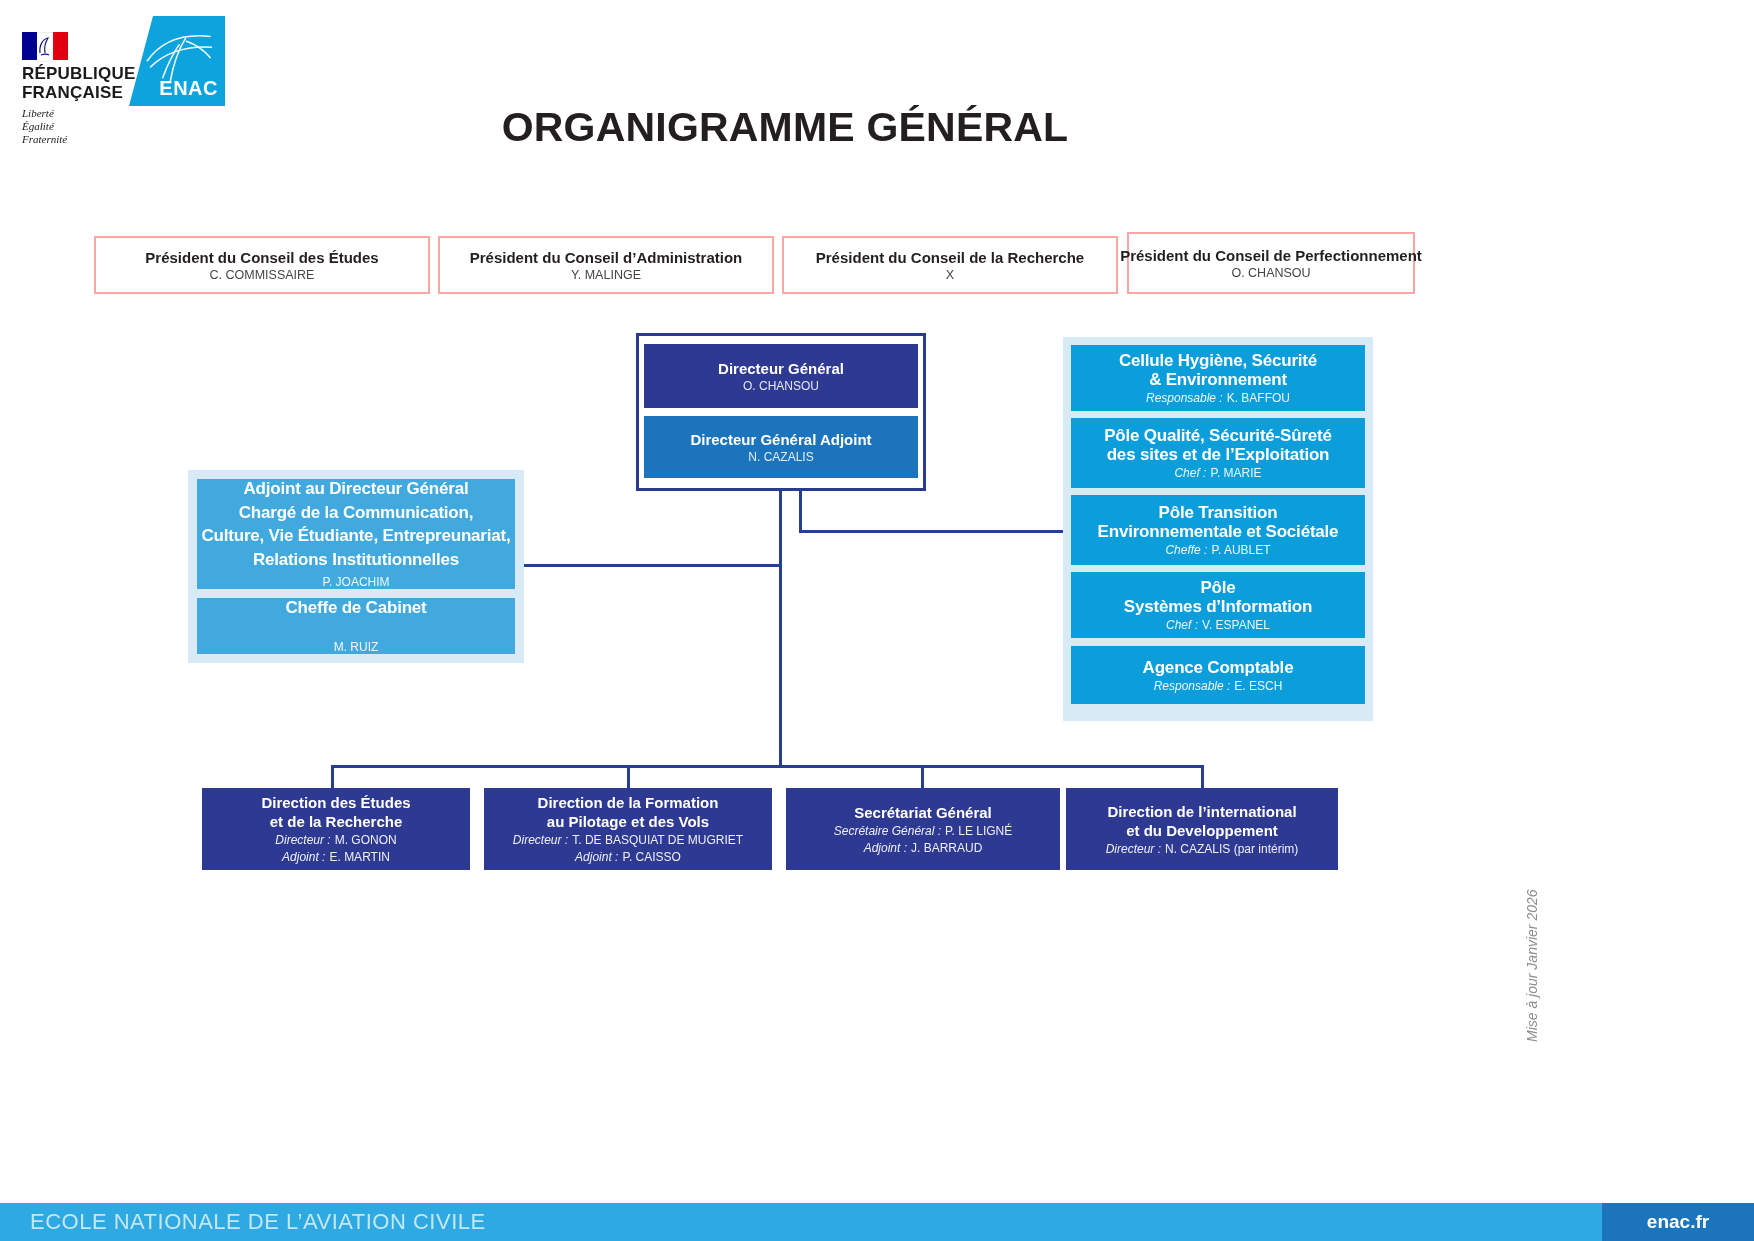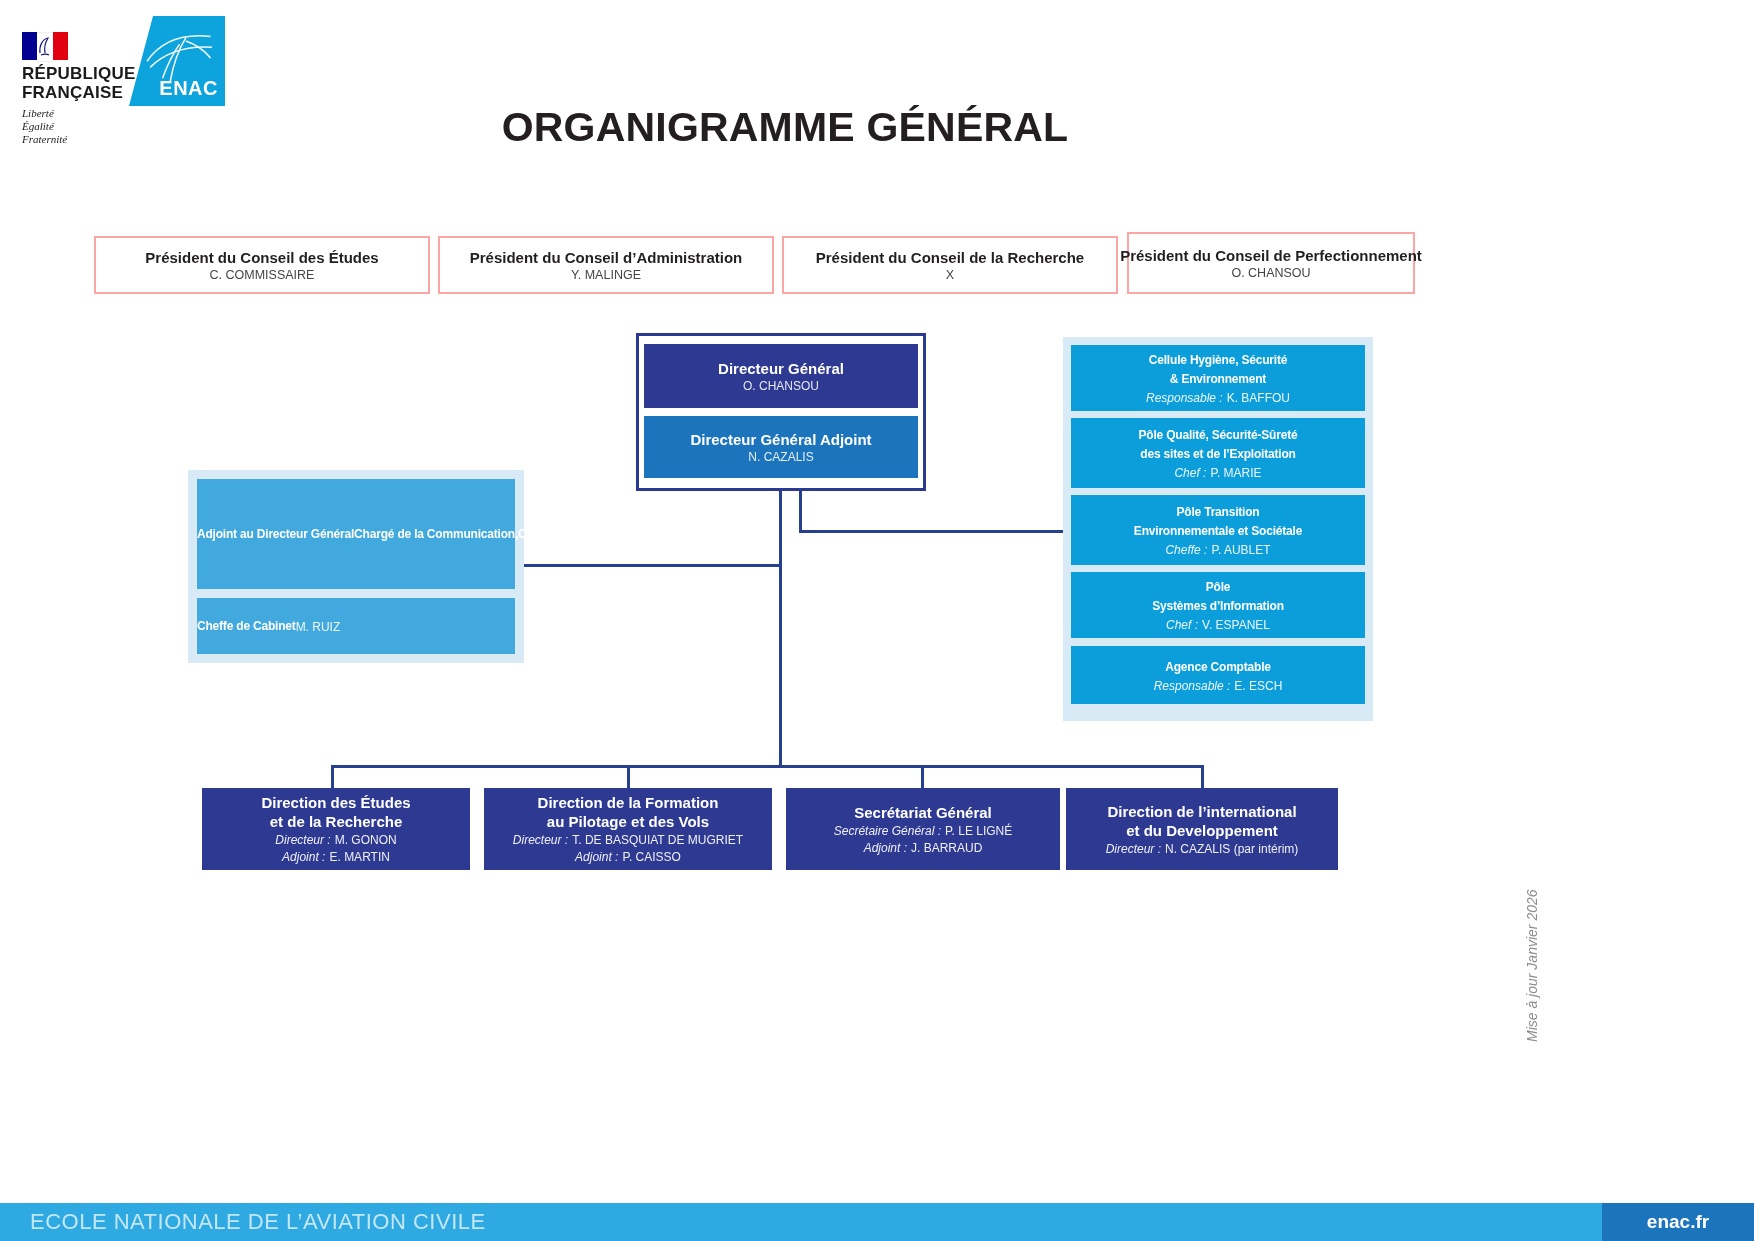--- a/index.html
+++ b/index.html
@@ -32,24 +32,24 @@
   .dg-group{position:absolute;left:636px;top:333px;width:290px;height:158px;background:#fff;
     border:3px solid #2b3990;box-sizing:border-box;padding:8px 5px;}
   .dg-box,.dga-box{display:flex;flex-direction:column;align-items:center;justify-content:center;gap:2px;}
   .dg-box{height:64px;background:#2e3a92;margin-bottom:8px;}
   .dga-box{height:62px;background:#1c75bc;}
   .box-title{font-size:15px;font-weight:700;color:#ffffff;white-space:nowrap;}
   .box-name{font-size:12px;color:rgba(255,255,255,.88);white-space:nowrap;}
   
   .left-group{position:absolute;left:188px;top:470px;width:336px;height:193px;background:#d9eaf7;
     box-sizing:border-box;padding:9px;}
-  .lg-box{background:#41a9dd;display:flex;align-items:center;justify-content:flex-start;}
+  .lg-box{background:#41a9dd;display:flex;flex-direction:column;align-items:center;justify-content:space-between;}
   .lg-box-a{height:110px;margin-bottom:9px;}
   .lg-box-b{height:56px;}
-  .sub-line{font-size:12px;font-weight:700;color:#fff;line-height:19px;white-space:nowrap;letter-spacing:-0.2px;}
+  .sub-line{font-size:17px;font-weight:700;color:#fff;line-height:19px;white-space:nowrap;letter-spacing:-0.2px;}
   .sub-name{font-size:12px;color:rgba(255,255,255,.92);margin-top:2px;white-space:nowrap;}
   
   .right-group{position:absolute;left:1063px;top:337px;width:310px;height:384px;background:#d9eaf7;
     box-sizing:border-box;padding:8px;}
   .rg-box{background:#0c9edb;display:flex;flex-direction:column;align-items:center;justify-content:center;margin-bottom:7px;}
   .rg-1{height:66px;}.rg-2{height:70px;}.rg-3{height:70px;}.rg-4{height:66px;}
   .rg-5{height:58px;margin-top:8px;margin-bottom:0;}
   .role-line{font-size:12px;color:rgba(255,255,255,.92);margin-top:2px;white-space:nowrap;}
   .role-line .role{font-style:italic;margin-right:4px;}
   

